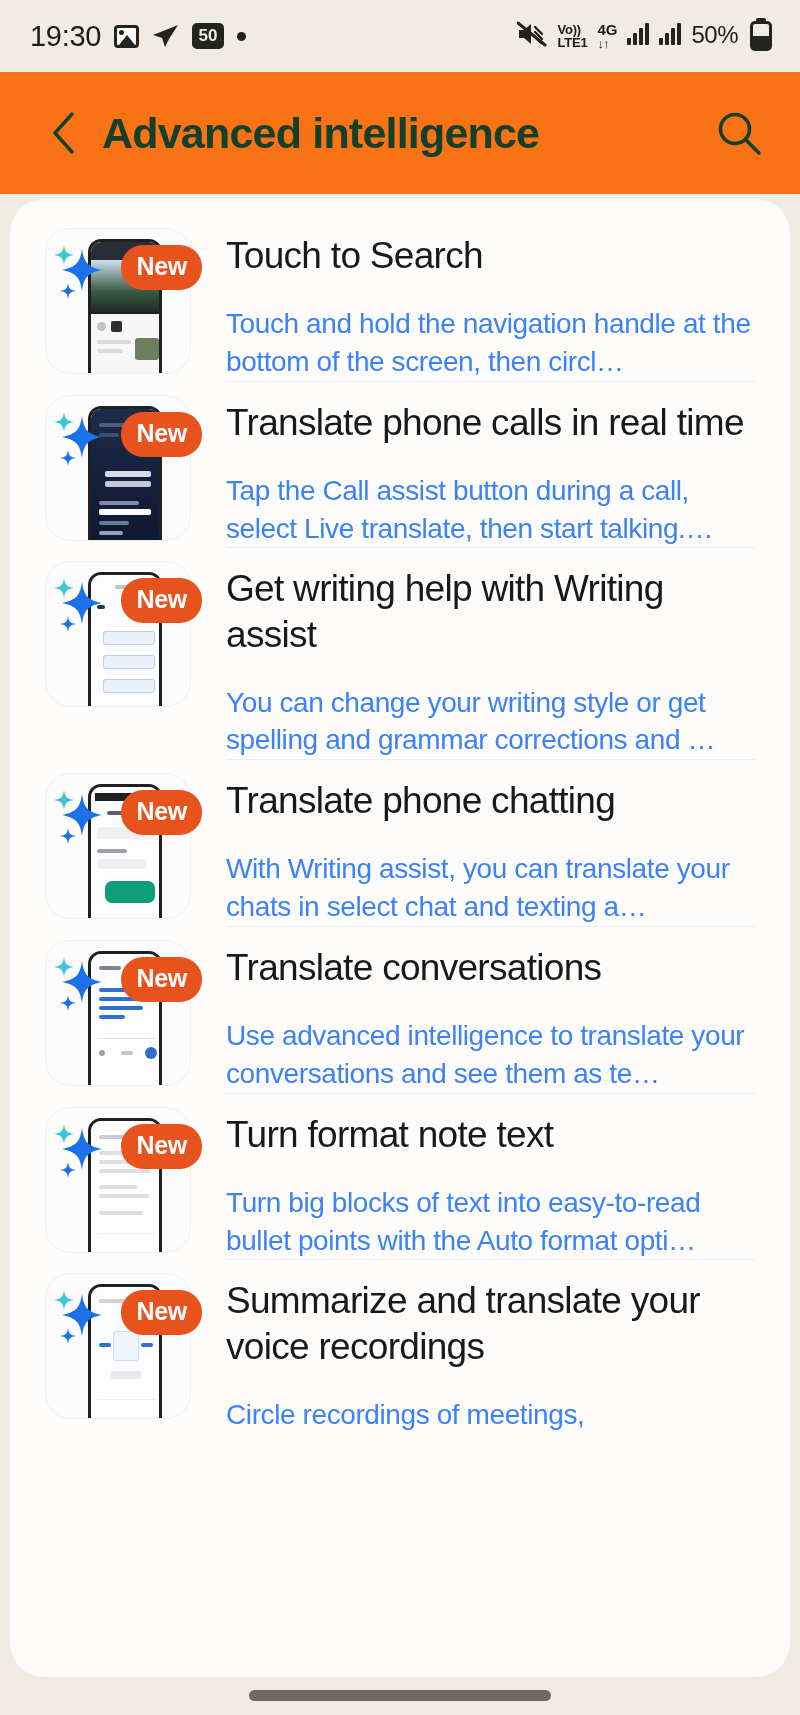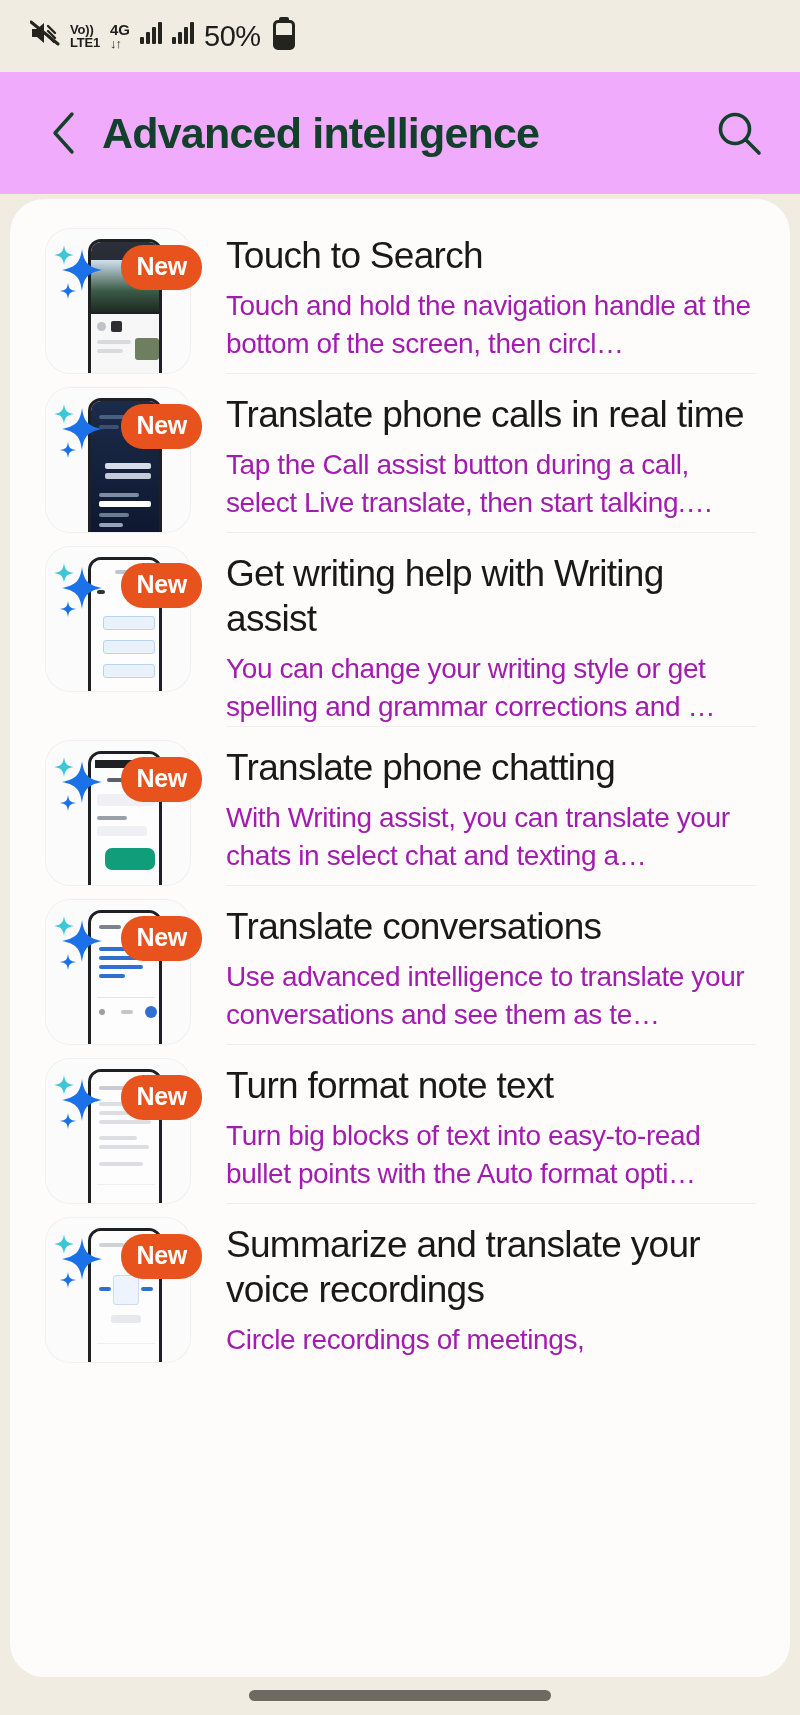--- a/index.html
+++ b/index.html
@@ -126,21 +126,21 @@
     display: block;
     width: 4px;
     background: #24241f;
     border-radius: 1px;
   }
   .signal i:nth-child(1) { height: 7px; }
   .signal i:nth-child(2) { height: 12px; }
   .signal i:nth-child(3) { height: 17px; }
   .signal i:nth-child(4) { height: 22px; }
   .battery-text {
-    font-size: 29px;
+    font-size: 24px;
     letter-spacing: -0.5px;
     color: #1d1d1b;
   }
   .battery {
     width: 22px; height: 30px;
     border: 3px solid #24241f;
     border-radius: 5px;
     position: relative;
     margin-left: 2px;
   }
@@ -159,21 +159,21 @@
     height: 50%;
     background: #24241f;
   }
 
   
   .app-header {
     height: 122px;
     display: flex;
     align-items: center;
     padding: 0 34px 0 40px;
-    background: #f0abfc;
+    background: #f97316;
   }
   .back-chevron {
     width: 46px; height: 52px;
     display: flex;
     align-items: center;
     justify-content: center;
     flex: 0 0 auto;
     cursor: pointer;
   }
   .back-chevron svg { display: block; }
@@ -288,24 +288,24 @@
     min-width: 0;
   }
   .feature-title {
     font-size: 37px;
     line-height: 1.22;
     color: #191919;
     font-weight: 400;
     letter-spacing: -0.7px;
   }
   .feature-desc {
-    margin-top: 9px;
+    margin-top: 27px;
     font-size: 28px;
     line-height: 1.35;
-    color: #a21caf;
+    color: #3b82f6;
     letter-spacing: -0.4px;
   }
 
   .divider {
     height: 1px;
     background: #ededed;
     margin-left: 216px;
     margin-right: 34px;
   }
 
@@ -318,20 +318,31 @@
     width: 302px;
     height: 11px;
     border-radius: 6px;
     background: #6e6a62;
   }
 </style>
 </head>
 <body>
 
 <div class="status-bar">
+  <div class="status-left">
+    <div class="status-time">19:30</div>
+    <div class="icon-image"></div>
+    <div class="icon-plane">
+      <svg width="27" height="24" viewBox="0 0 27 24">
+          <path d="M26 1 L1 11 L10 14 L13 23 L17 15 L26 1 Z" fill="#24241f"></path>
+        </svg>
+    </div>
+    <div class="icon-badge50">50</div>
+    <div class="icon-dot"></div>
+  </div>
 
   <div class="status-right">
     <div class="icon-mute">
       <svg width="30" height="26" viewBox="0 0 30 26">
         <path d="M2 9 h5 L14 3 v20 L7 17 H2 Z" fill="#24241f"></path>
         <path d="M18 6 l7 7 M18 11 l7 7 M18 16 l6 6" stroke="#24241f" stroke-width="2.4" fill="none" stroke-linecap="round"></path>
         <path d="M1 2 L28 24" stroke="#24241f" stroke-width="3" stroke-linecap="round"></path>
       </svg>
     </div>
     <div class="volte-block">

